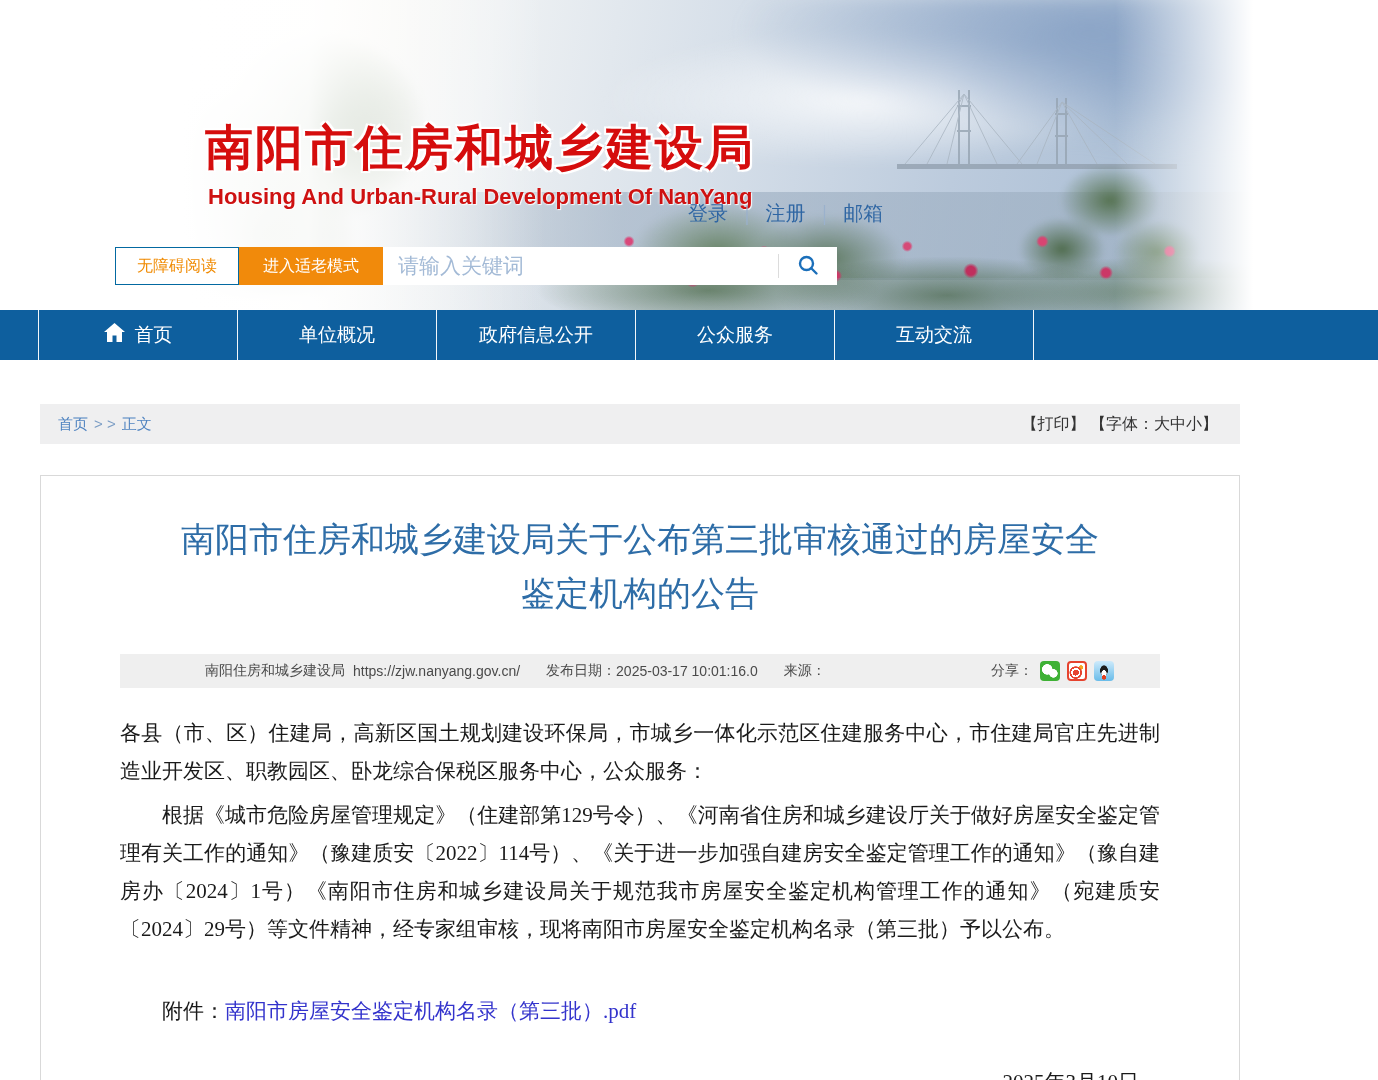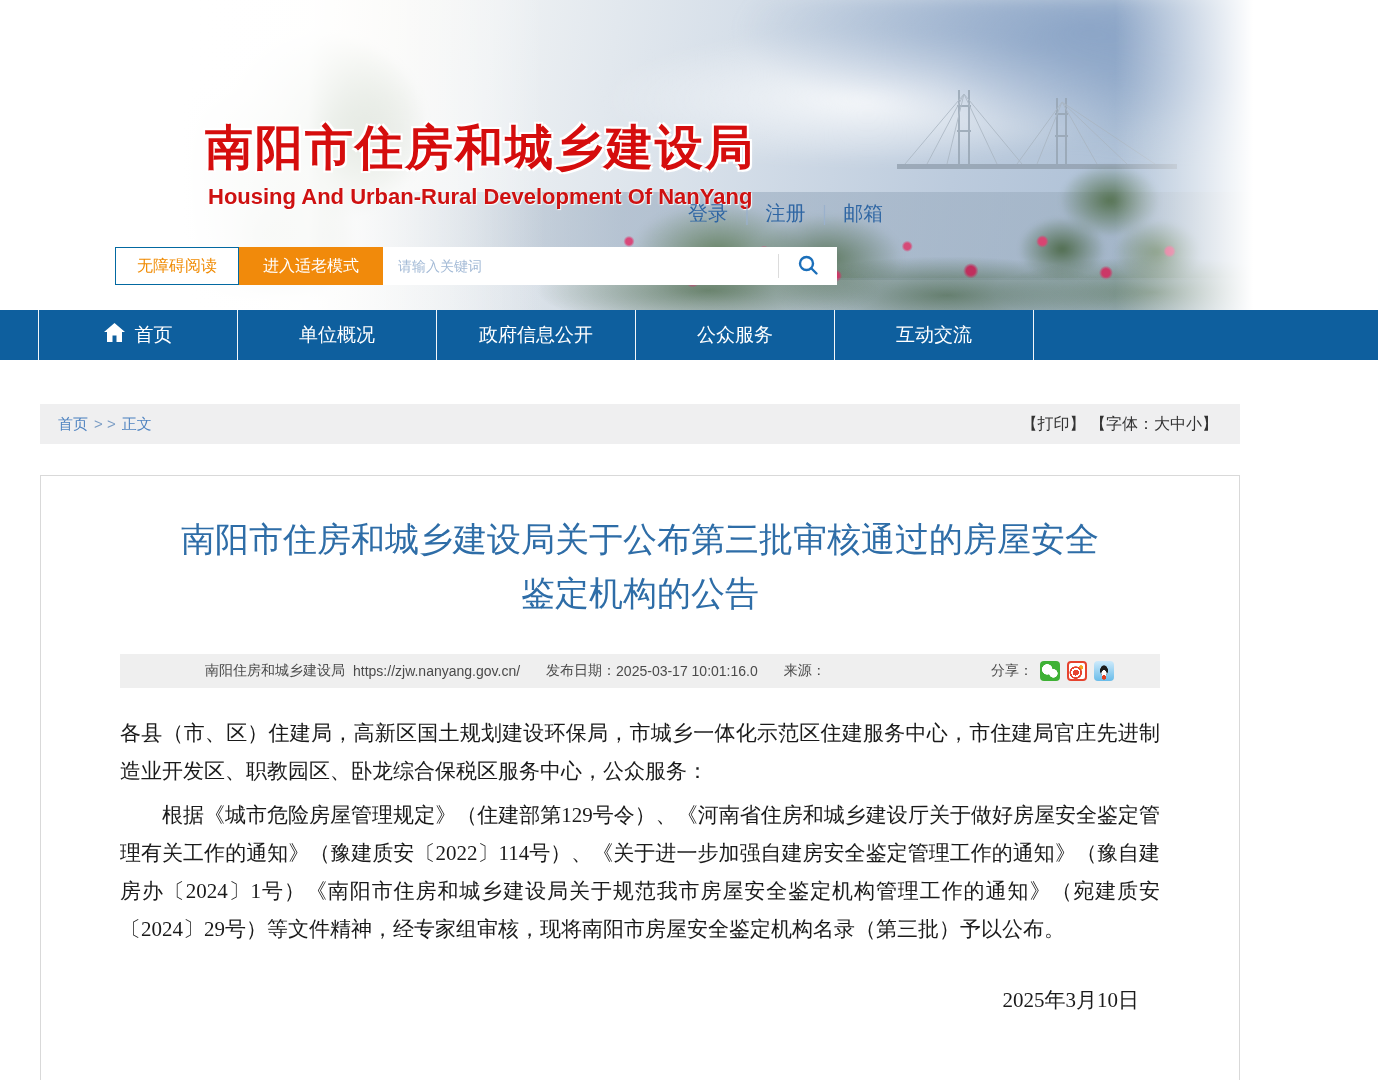--- a/index.html
+++ b/index.html
@@ -66,21 +66,21 @@
   .login-sep { color:#9ab1cc; margin:0 9px; }
 
   .btn-access { position:absolute; left:115px; top:247px; width:124px; height:38px;
     background:#fff; border:1px solid #0369a1; color:#f08a00; font-size:16px;
     text-align:center; line-height:36px; cursor:pointer; }
   .btn-elder { position:absolute; left:239px; top:247px; width:144px; height:38px;
     background:#f18a0b; border:none; color:#fff; font-size:16px;
     text-align:center; line-height:38px; cursor:pointer; }
   .searchbox { position:absolute; left:383px; top:247px; width:454px; height:38px;
     background:#fff; display:flex; align-items:center; }
-  .search-input { flex:1; height:100%; border:none; outline:none; font-size:14px;
+  .search-input { flex:1; height:100%; border:none; outline:none; font-size:21px;
     color:#0f172a; padding-left:15px; background:transparent; }
   .search-input::placeholder { color:#a3bad6; }
   .search-divider { width:1px; height:24px; background:#dcdcdc; }
   .search-btn { width:58px; height:100%; display:flex; align-items:center; justify-content:center;
     cursor:pointer; background:transparent; border:none; }
 
   
   .nav { display:flex; height:50px; background:#0e5f9e; }
   .nav-spacer-left { width:39px; border-right:1px solid rgba(255,255,255,.95); }
   .nav-item { width:199px; border-right:1px solid rgba(255,255,255,.95);
@@ -260,17 +260,20 @@
         <span class="share-ic ic-weibo"></span>
         <span class="share-ic ic-qq"></span>
       </div>
     </div>
 
     <div class="body-text">
       <p class="para-1">各县（市、区）住建局，高新区国土规划建设环保局，市城乡一体化示范区住建服务中心，市住建局官庄先进制造业开发区、职教园区、卧龙综合保税区服务中心，公众服务：</p>
       <p class="para-2">根据《城市危险房屋管理规定》（住建部第129号令）、《河南省住房和城乡建设厅关于做好房屋安全鉴定管理有关工作的通知》（豫建质安〔2022〕114号）、《关于进一步加强自建房安全鉴定管理工作的通知》（豫自建房办〔2024〕1号）《南阳市住房和城乡建设局关于规范我市房屋安全鉴定机构管理工作的通知》（宛建质安〔2024〕29号）等文件精神，经专家组审核，现将南阳市房屋安全鉴定机构名录（第三批）予以公布。</p>
     </div>
 
+    <div class="attach-line">
+      <span>附件：</span><a class="attach-link">南阳市房屋安全鉴定机构名录（第三批）.pdf</a>
+    </div>
 
     <div class="date-line">2025年3月10日</div>
   </div>
 
 </div>
 
 </body></html>

